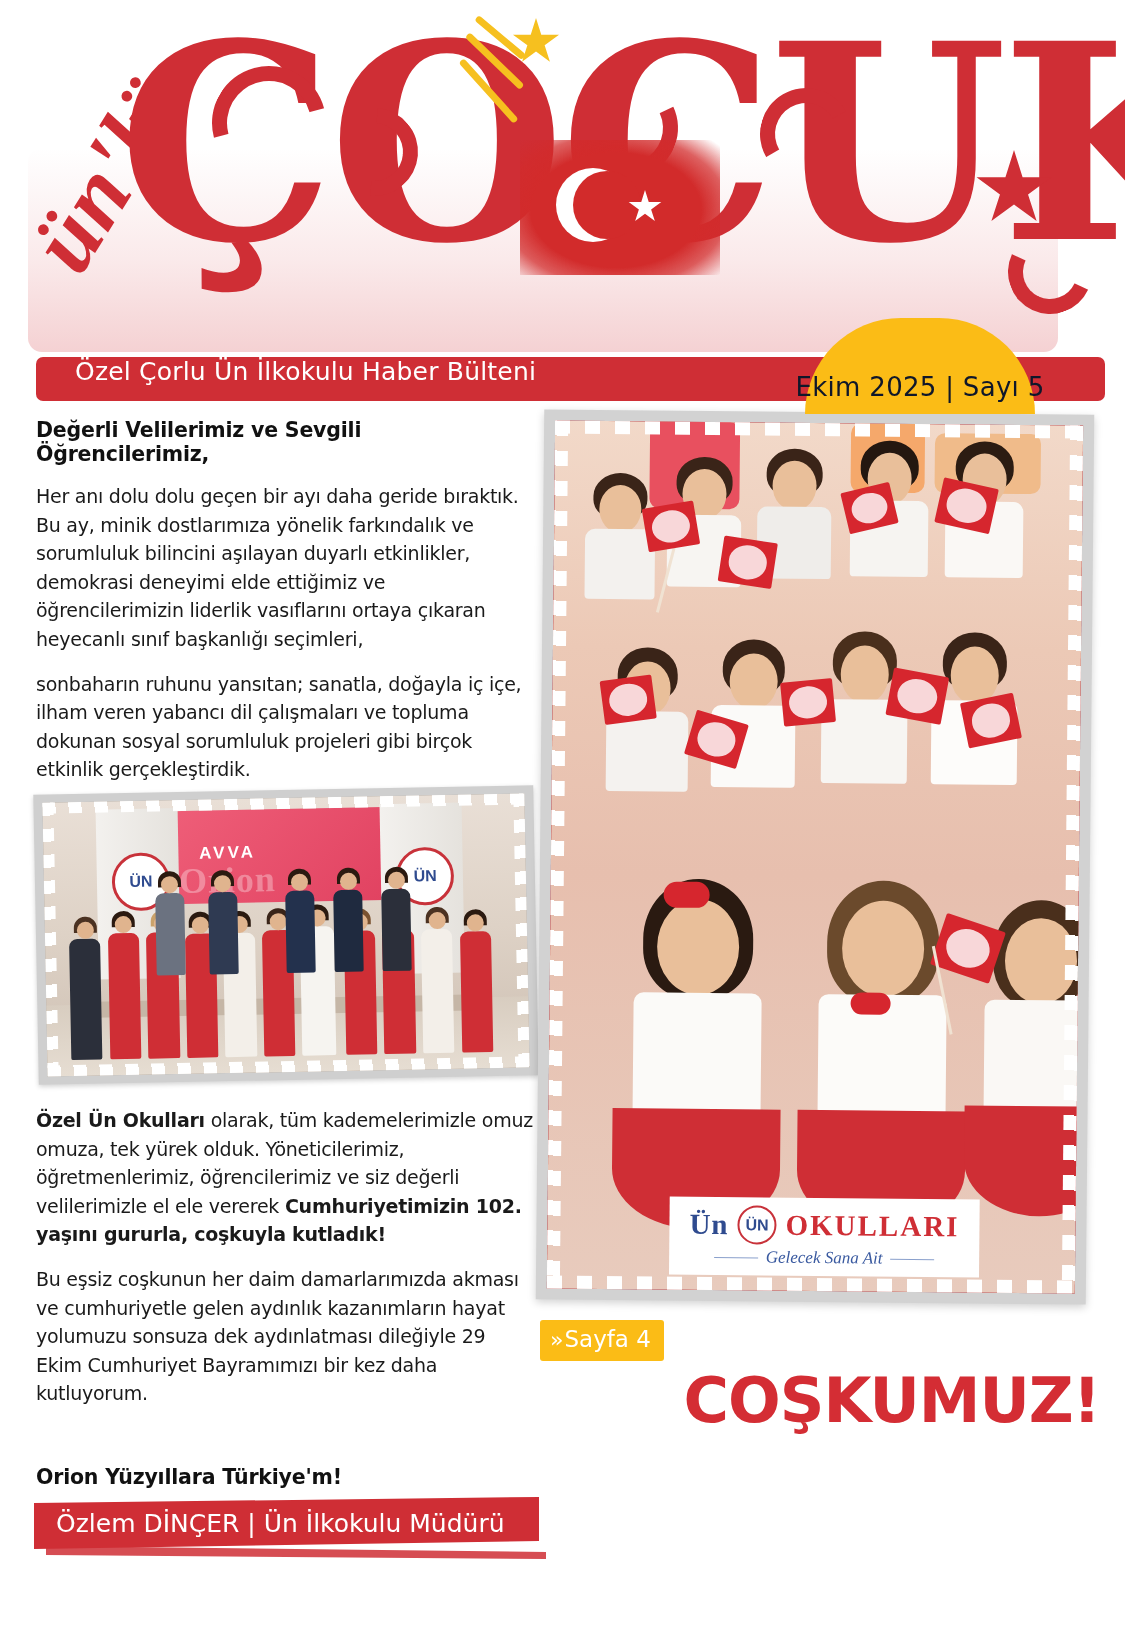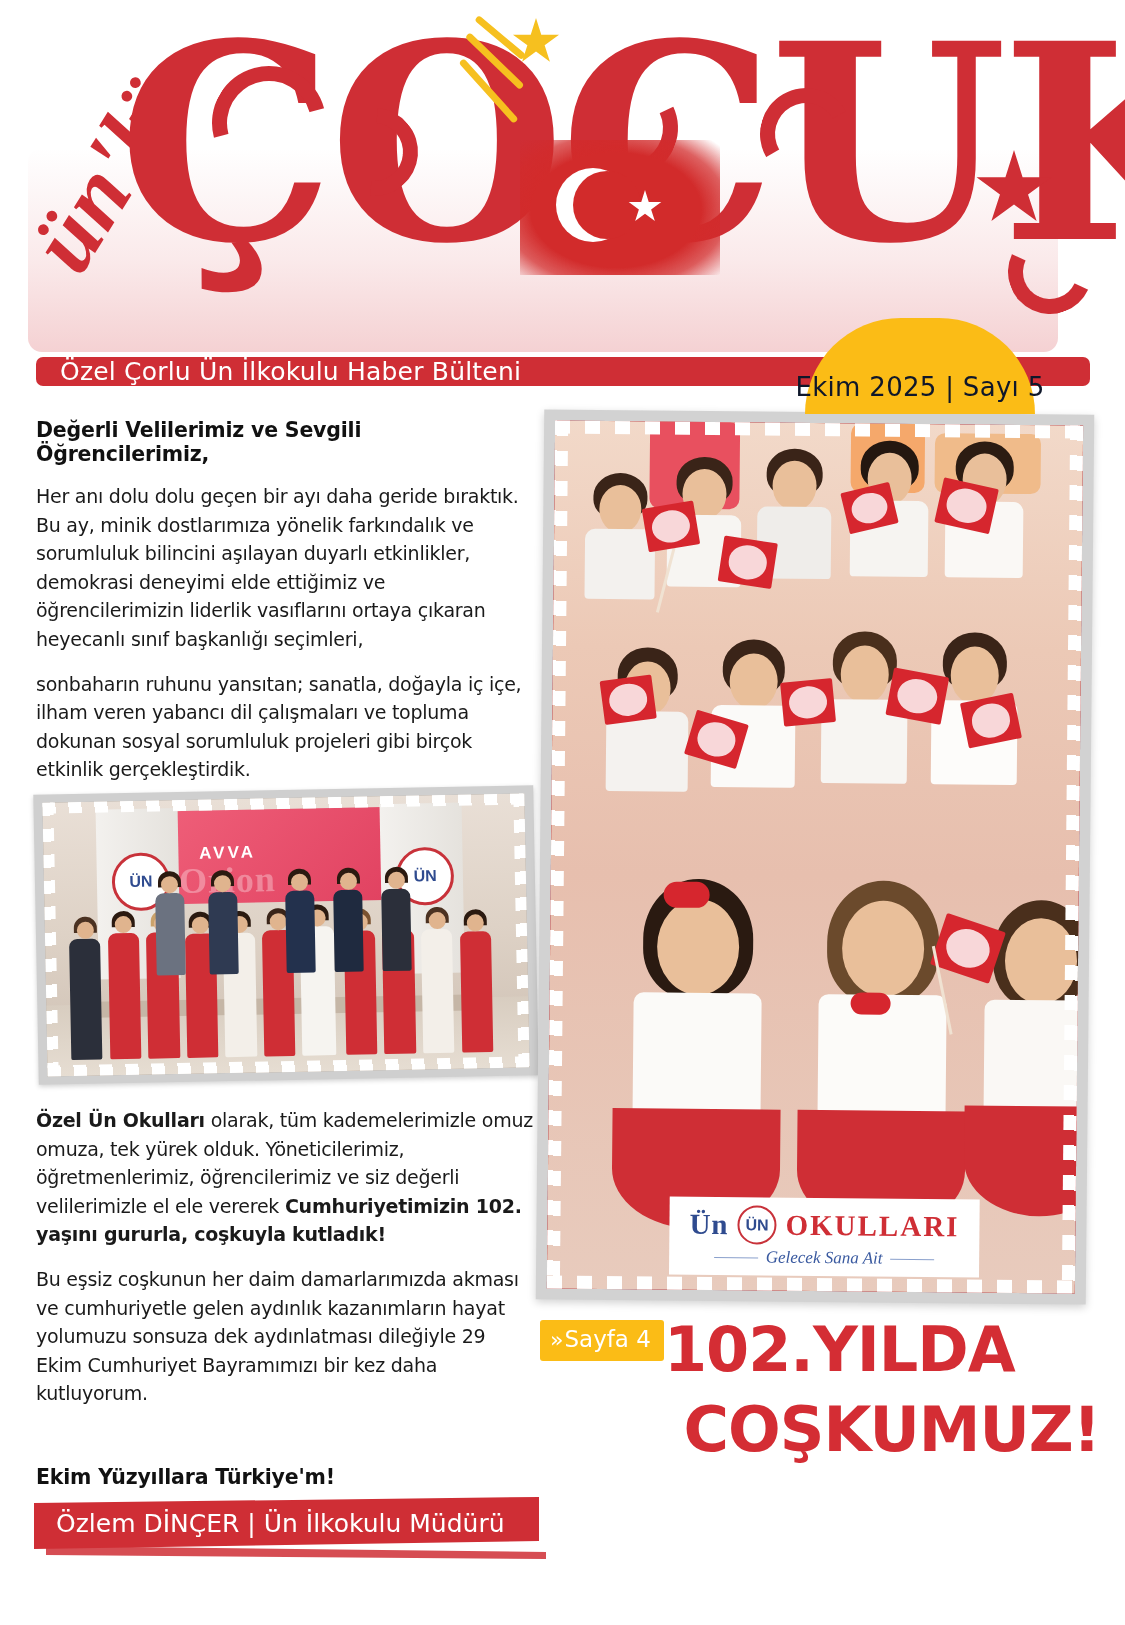--- a/index.html
+++ b/index.html
@@ -75,22 +75,22 @@
     position:absolute;left:805px;top:318px;width:230px;height:96px;
     background:#fbbc16;border-radius:125px 125px 0 0;z-index:6;
     display:flex;align-items:flex-end;justify-content:center;padding-bottom:12px;box-sizing:border-box;
   }
   .date-dome span{
     font-family:"DejaVu Sans", sans-serif;font-size:26px;color:#0f172a;letter-spacing:.3px;white-space:nowrap;
   }
 
   
   .banner{
-    position:absolute;left:36px;top:357px;width:1054px;height:29px;background:#cf2e35;
-    border-radius:7px;z-index:5;display:flex;
+    position:absolute;left:36px;top:357px;width:1054px;height:44px;background:#cf2e35;
+    border-radius:7px;z-index:5;display:flex;padding-left:15px;
   }
   .banner span{
     font-family:"DejaVu Sans", sans-serif;font-size:25px;color:#fff;padding-left:24px;letter-spacing:.2px;
   }
 
   
   .left-col{position:absolute;left:36px;top:418px;width:500px;}
   .greeting{
     font-family:"DejaVu Sans", sans-serif;font-weight:bold;font-size:20.5px;color:#111;margin:0 0 16px 0;letter-spacing:-.2px;
   }
@@ -331,21 +331,21 @@
     <div class="perf perf-b"></div>
     <div class="perf perf-l"></div>
     <div class="perf perf-r"></div>
   </div>
 
   <div class="left-col" style="top:1106px;">
     <p class="para"><b>Özel Ün Okulları</b><span> olarak, tüm kademelerimizle omuz omuza, tek yürek olduk. Yöneticilerimiz, öğretmenlerimiz, öğrencilerimiz ve siz değerli velilerimizle el ele vererek </span><b>Cumhuriyetimizin 102. yaşını gururla, coşkuyla kutladık!</b></p>
     <p class="para">Bu eşsiz coşkunun her daim damarlarımızda akması ve cumhuriyetle gelen aydınlık kazanımların hayat yolumuzu sonsuza dek aydınlatması dileğiyle 29 Ekim Cumhuriyet Bayramımızı bir kez daha kutluyorum.</p>
   </div>
 
-  <div class="sig-line">Ekim Yüzyıllara Türkiye'm!</div>
+  <div class="sig-line">Orion Yüzyıllara Türkiye'm!</div>
   <div class="sig-shadow"></div>
   <div class="sig-bar">
     <span>Özlem DİNÇER | Ün İlkokulu Müdürü</span>
   </div>
 
   <div class="hero">
     <div class="hero-inner">
       <div class="hero-bg"></div>
 
       <div class="deco" style="left:18%;top:0;width:17%;height:10%;background:#e8505f;"></div>
@@ -453,18 +453,17 @@
     <div class="perf hperf-l"></div>
     <div class="perf hperf-r"></div>
   </div>
 
   <div class="headline">
     <div class="hl-row">
       <div class="sayfa">
         <span class="chev">»</span>
         <span>Sayfa 4</span>
       </div>
-      <div class="hl-text">102.YILDA</div>
     </div>
     <div class="hl-text hl-l3">COŞKUMUZ!</div>
   </div>
 
 </div>
 
 </body></html>

